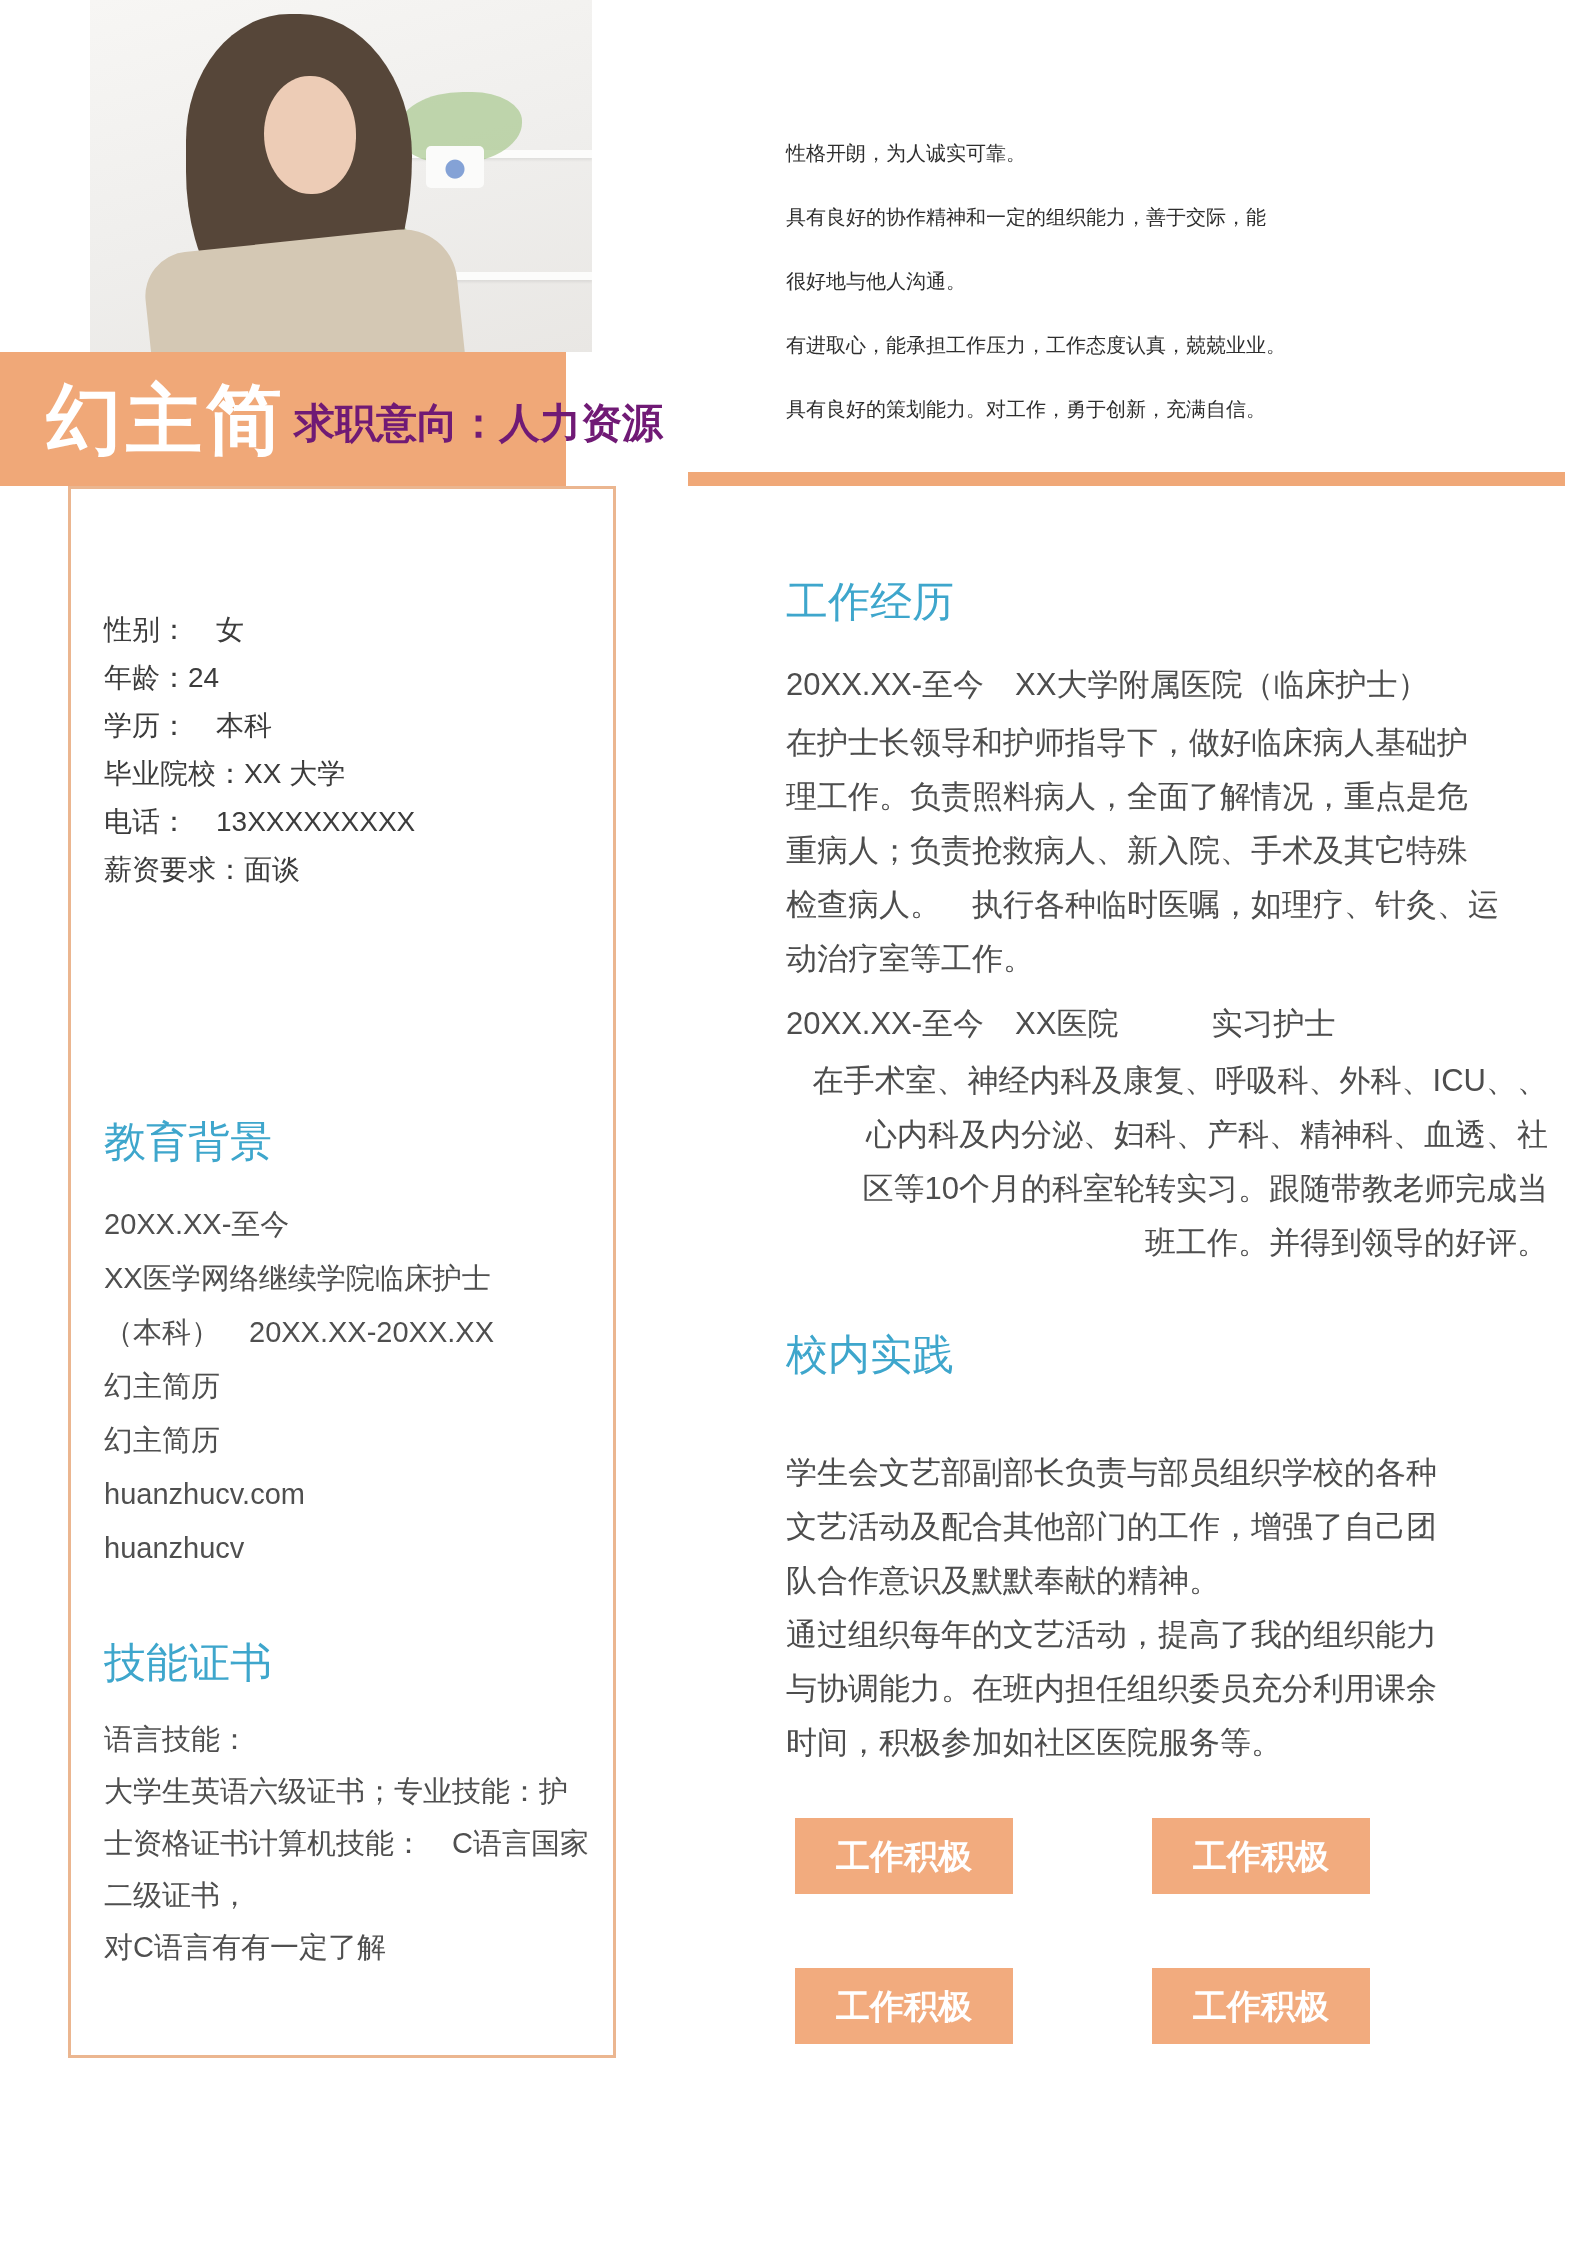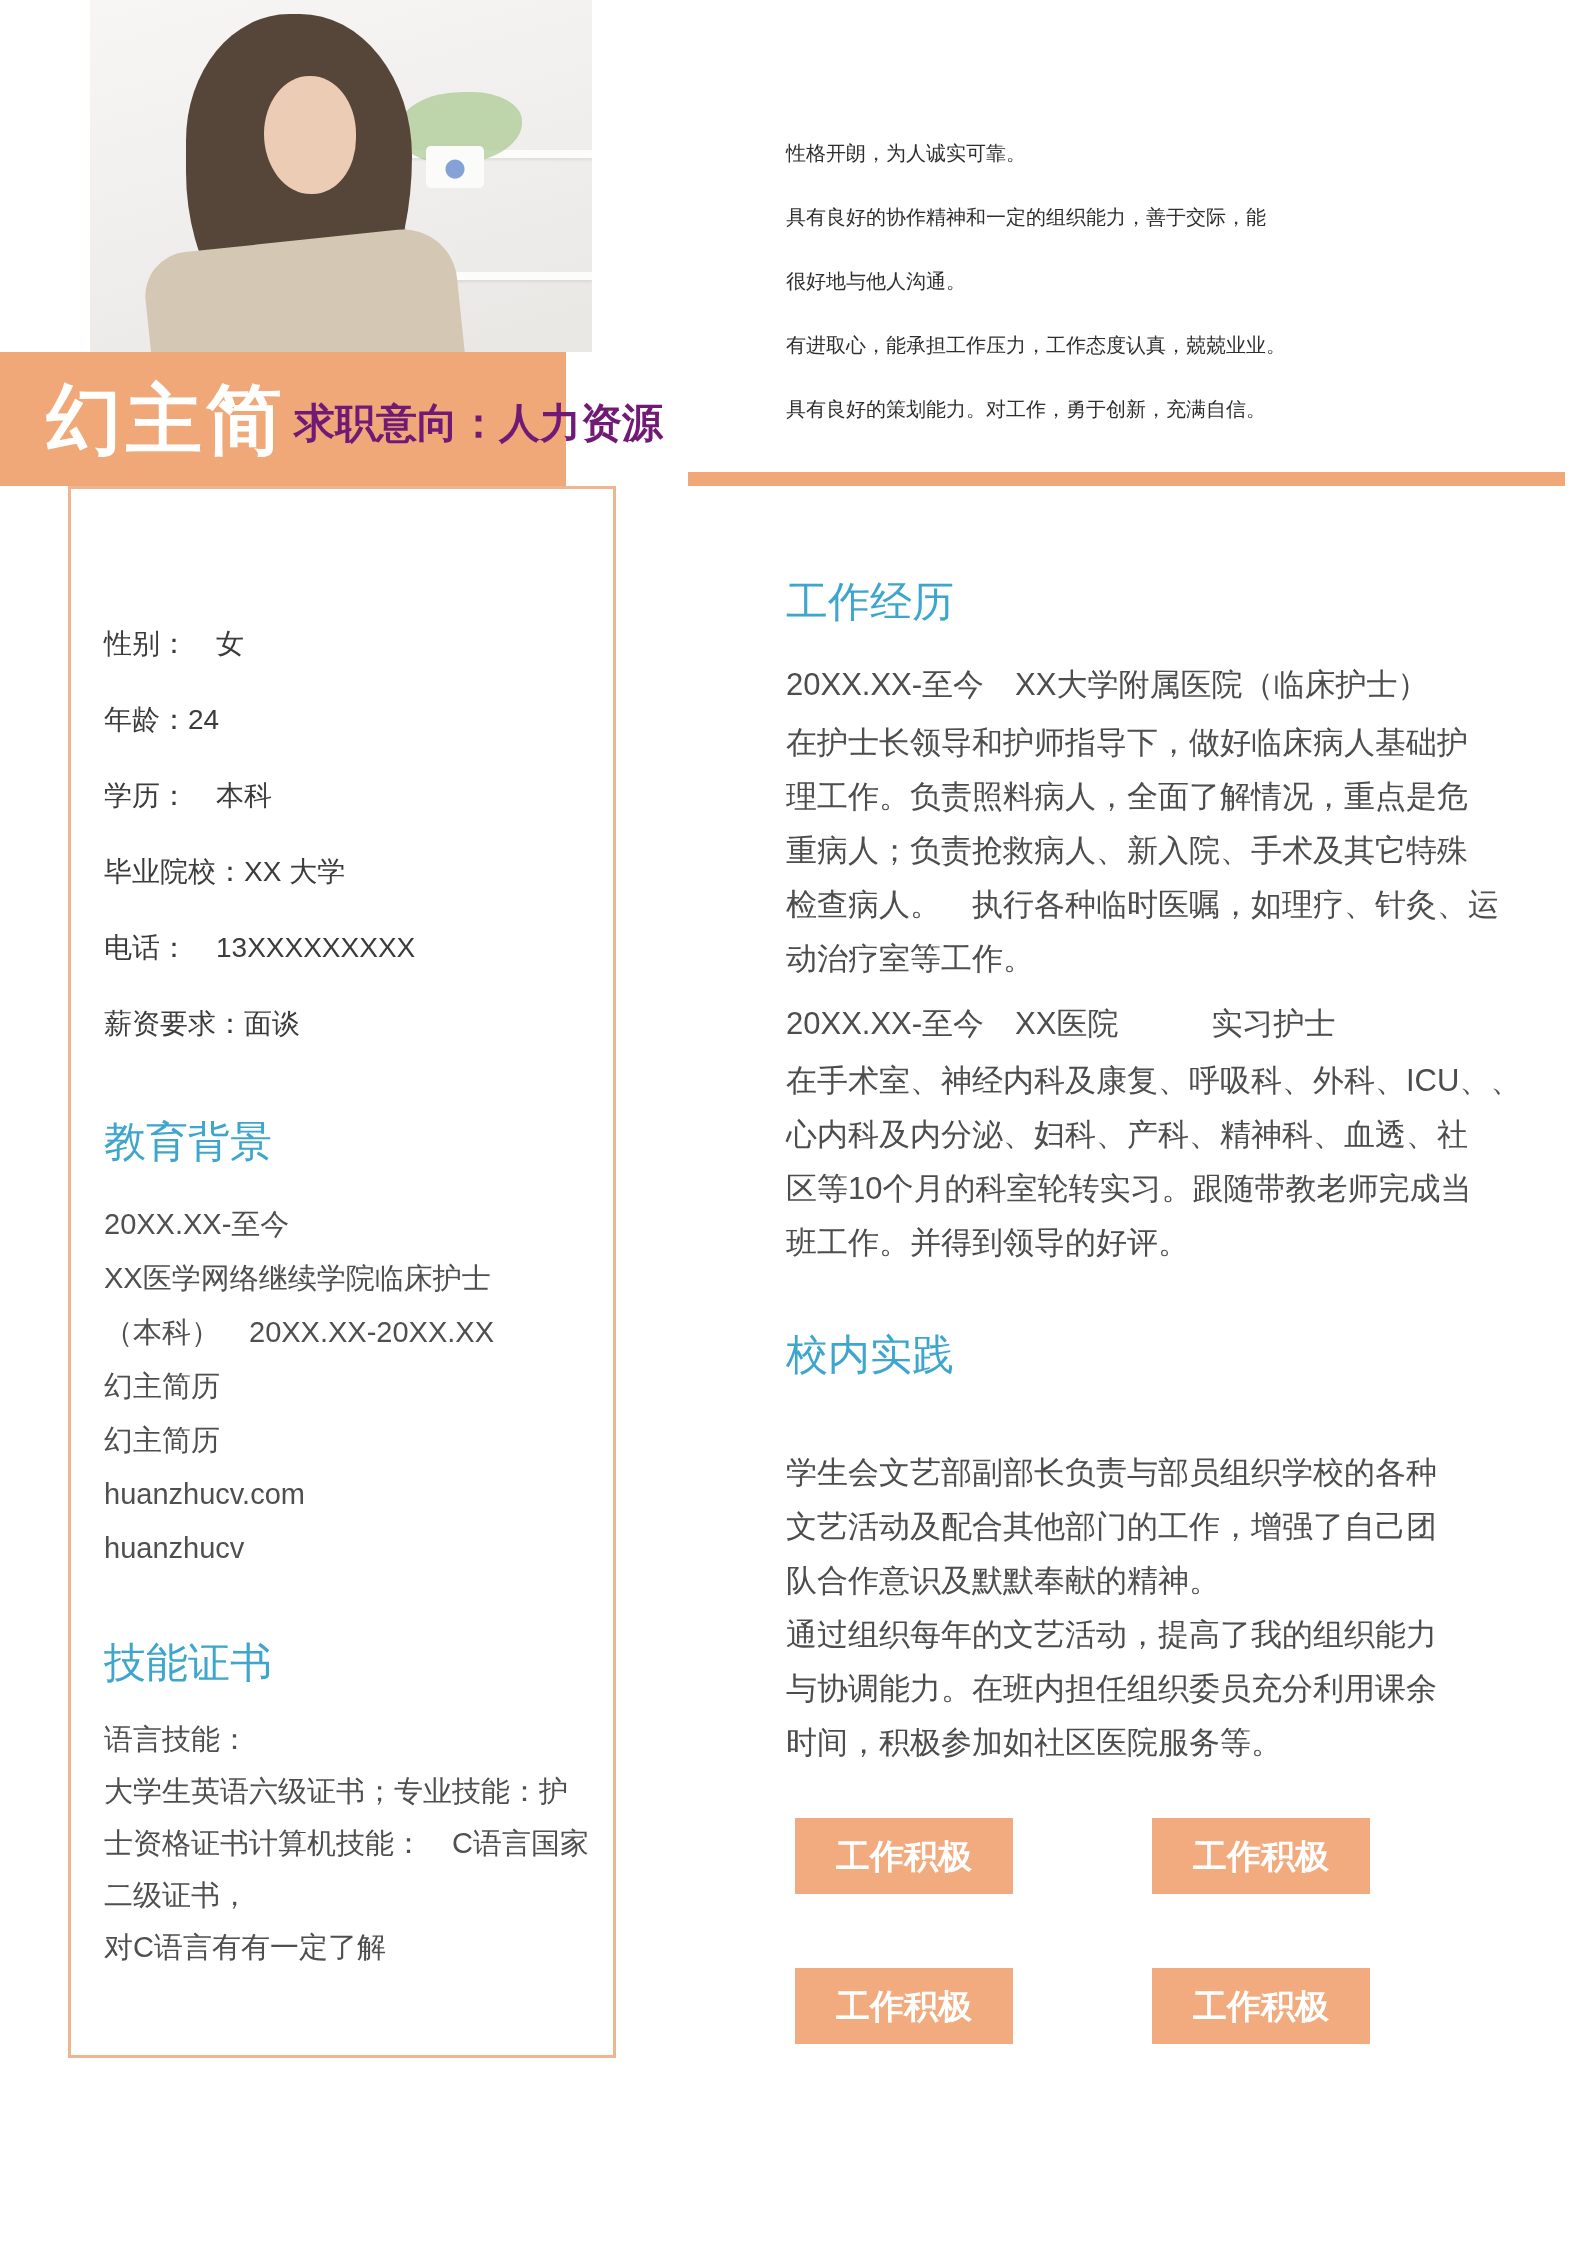--- a/index.html
+++ b/index.html
@@ -40,38 +40,38 @@
              color:#ffffff;letter-spacing:4px;white-space:nowrap;}
   .band-intent{position:absolute;left:294px;top:48px;font-size:41px;line-height:46px;font-weight:700;
                color:#701a75;white-space:nowrap;}
   .strip{left:688px;top:472px;width:877px;height:14px;background:var(--accent,#F0A878);}
   
   .summary{left:786px;top:121px;width:770px;font-size:20px;line-height:64px;
            color:var(--summary-black,#2E2E2E);white-space:pre-line;}
   
   .leftbox{left:68px;top:486px;width:548px;height:1572px;background:#ffffff;
            border:3px solid var(--box-border,#EBB690);box-sizing:border-box;}
-  .profile{left:104px;top:606px;width:480px;font-size:28px;line-height:76px;color:#3C3C3C;
+  .profile{left:104px;top:606px;width:480px;font-size:28px;line-height:48px;color:#3C3C3C;
            white-space:pre-line;}
   .sec-title{font-size:42px;line-height:46px;font-weight:400;color:var(--title-blue,#3EA6CC);
              white-space:nowrap;}
   .t-edu{left:104px;top:1119px;}
   .t-skill{left:104px;top:1640px;}
   .t-work{left:786px;top:579px;}
   .t-practice{left:786px;top:1332px;}
   .leftblock{left:104px;width:500px;font-size:29px;color:#4F4F4F;white-space:pre-line;}
   .edu-block{top:1197px;line-height:54px;}
   .skill-block{top:1713px;line-height:52px;}
   
   .date{left:786px;width:770px;font-size:31px;line-height:36px;color:var(--body-gray,#4D4D4D);
         white-space:nowrap;}
   .d1{top:667px;} .d2{top:1006px;} .d3{top:1408px;}
   .para{left:786px;width:762px;font-size:31px;line-height:54px;color:var(--body-gray,#4D4D4D);
         white-space:pre-line;}
-  .p1{top:716px;} .p2{top:1054px;} .p3{top:1446px;}
+  .p1{top:716px;} .p2{top:1054px;text-align:right;} .p3{top:1446px;}
   
   .tag{width:218px;height:76px;background:var(--tag-bg,#F2AB7E);color:#ffffff;
        font-size:34px;font-weight:700;line-height:76px;text-align:center;cursor:pointer;}
   .tag.r1{top:1818px;} .tag.r2{top:1968px;}
   .tag.c1{left:795px;} .tag.c2{left:1152px;}
 </style>
 </head>
 <body>
 
 <div class="page">

